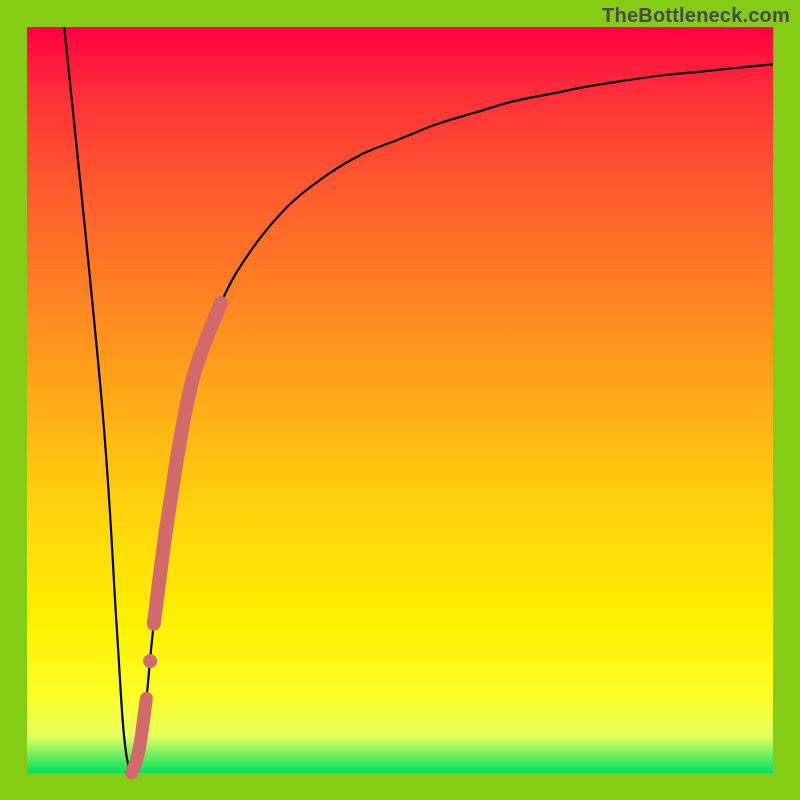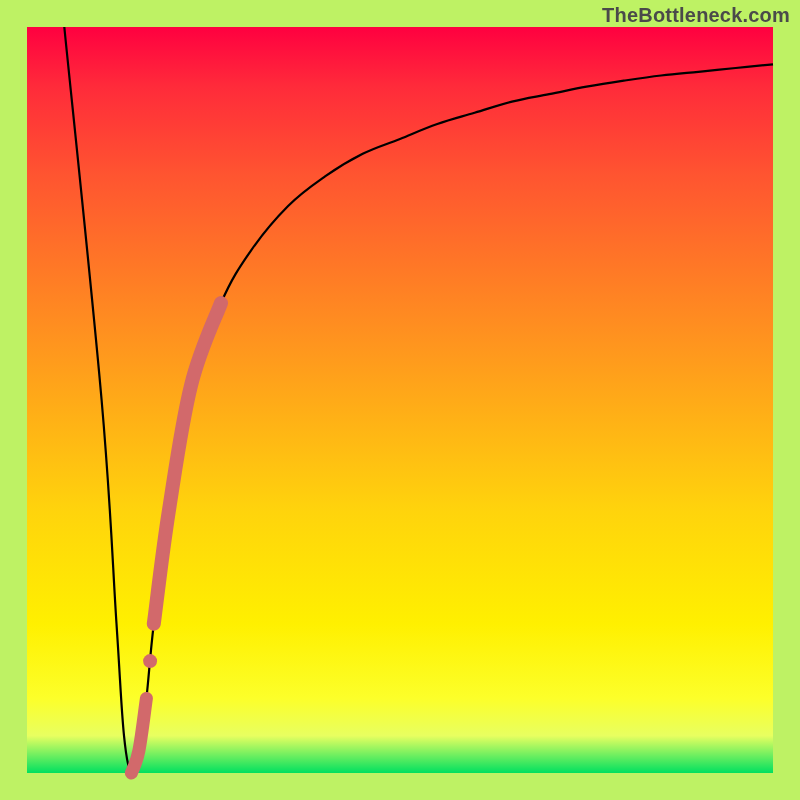--- a/index.html
+++ b/index.html
@@ -8,21 +8,21 @@
     width: 800px;
     height: 800px;
     overflow: hidden;
     background: #000;
     font-family: Arial, Helvetica, sans-serif;
   }
   .frame {
     position: absolute;
     left: 0; top: 0;
     width: 800px; height: 800px;
-    background: #bef264;
+    background: #84cc16;
   }
   .plot {
     position: absolute;
     left: 27px;
     top: 27px;
     width: 746px;
     height: 746px;
     background: linear-gradient(to bottom,
       #ff0040 0%,
       #ff2b3a 8%,

